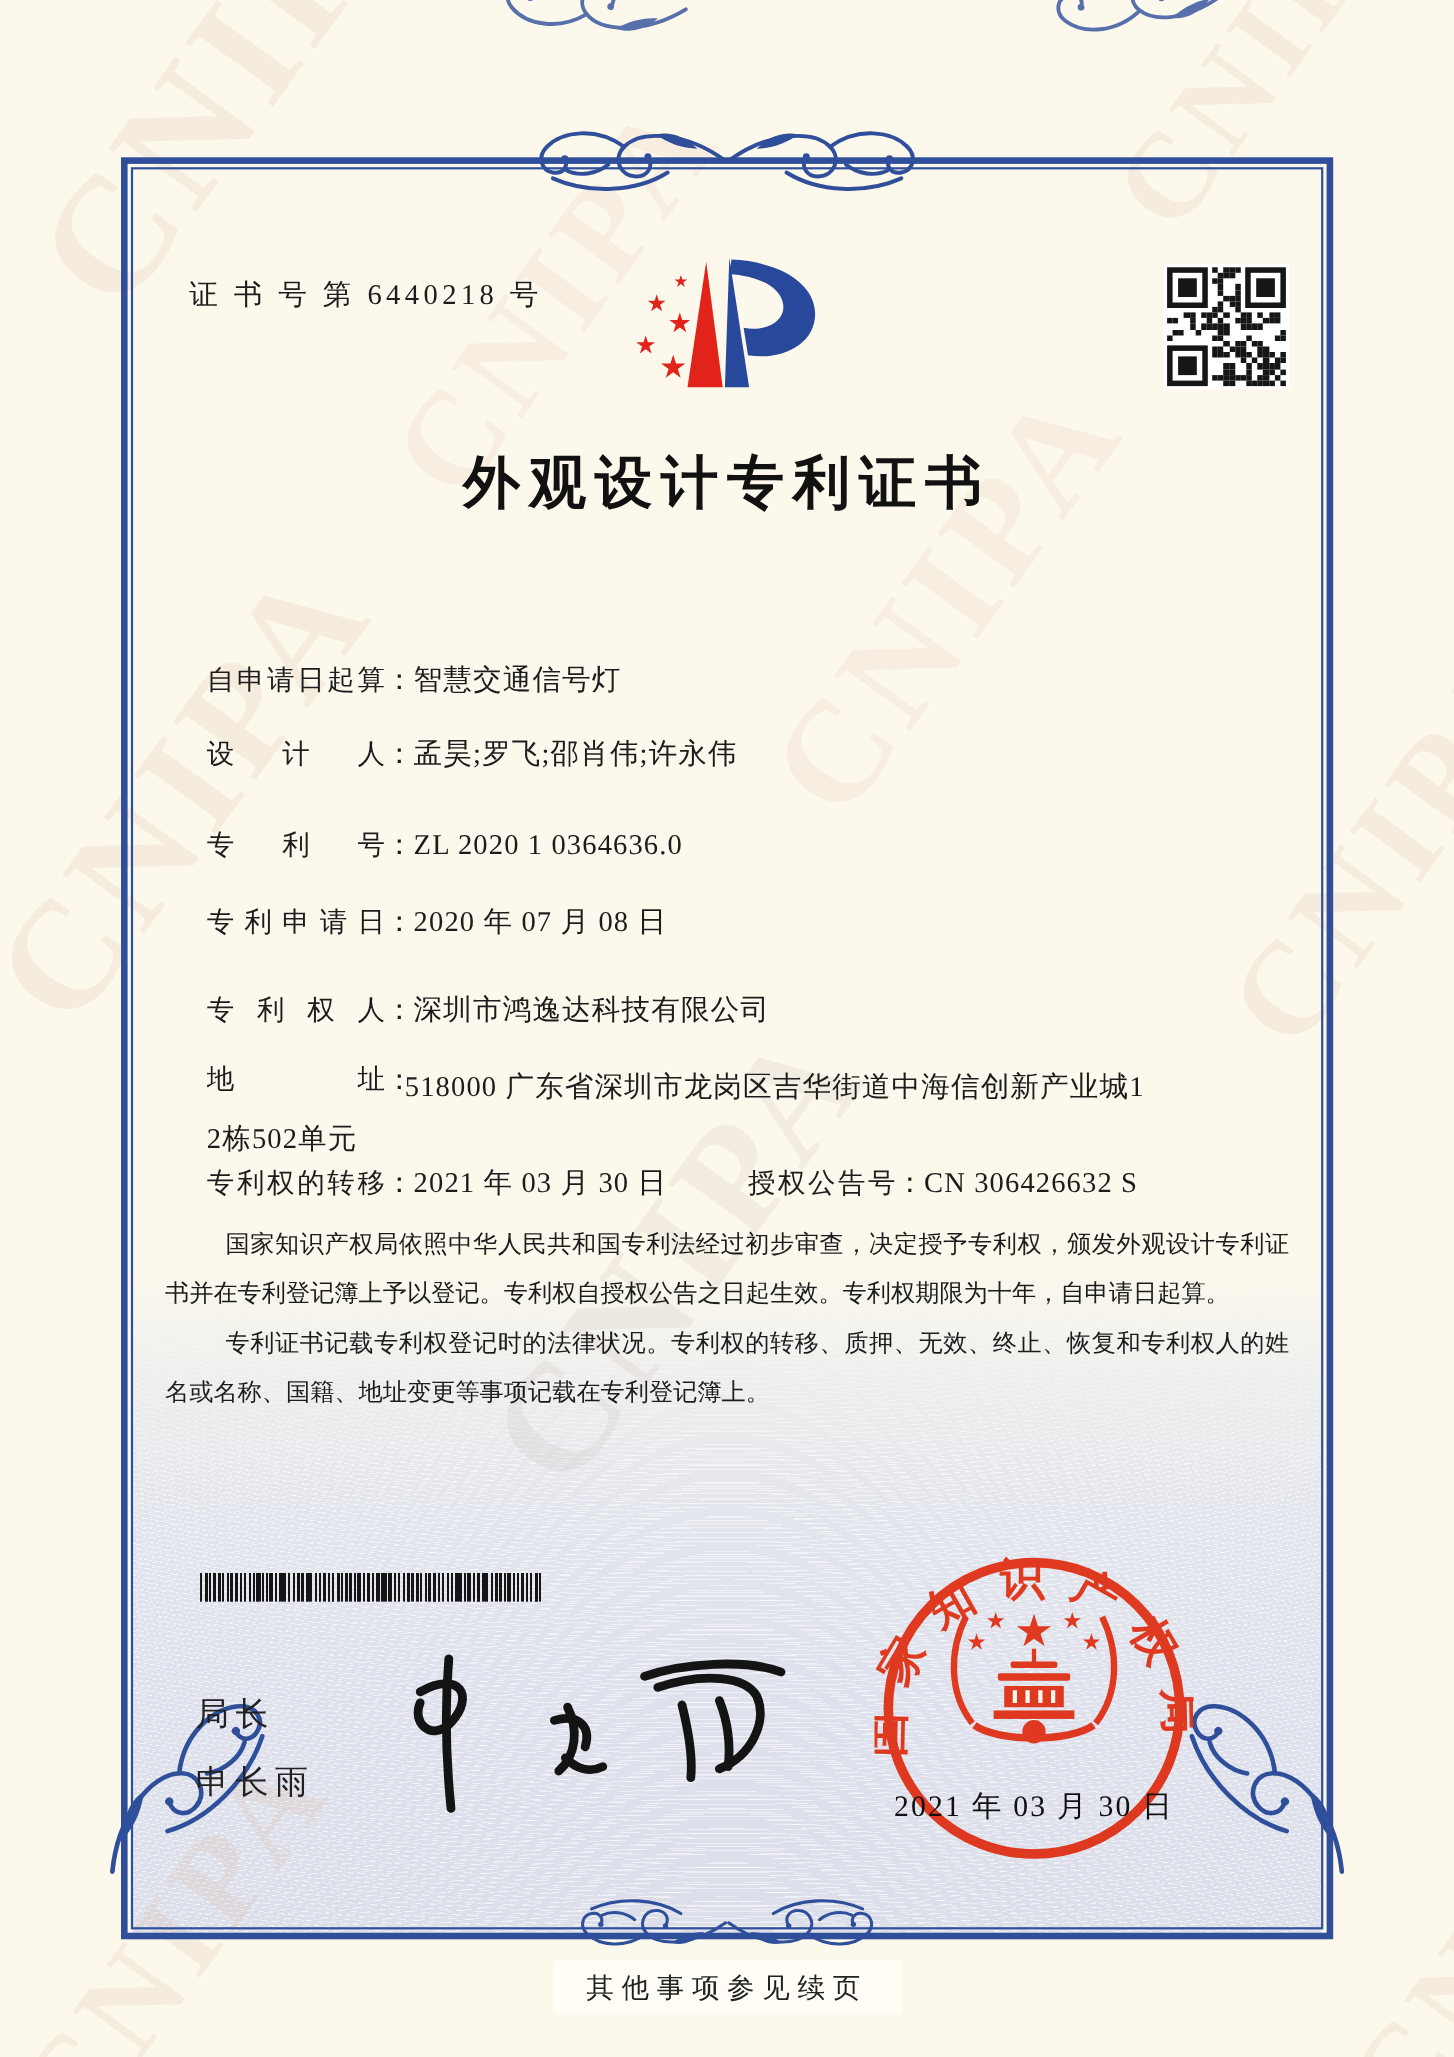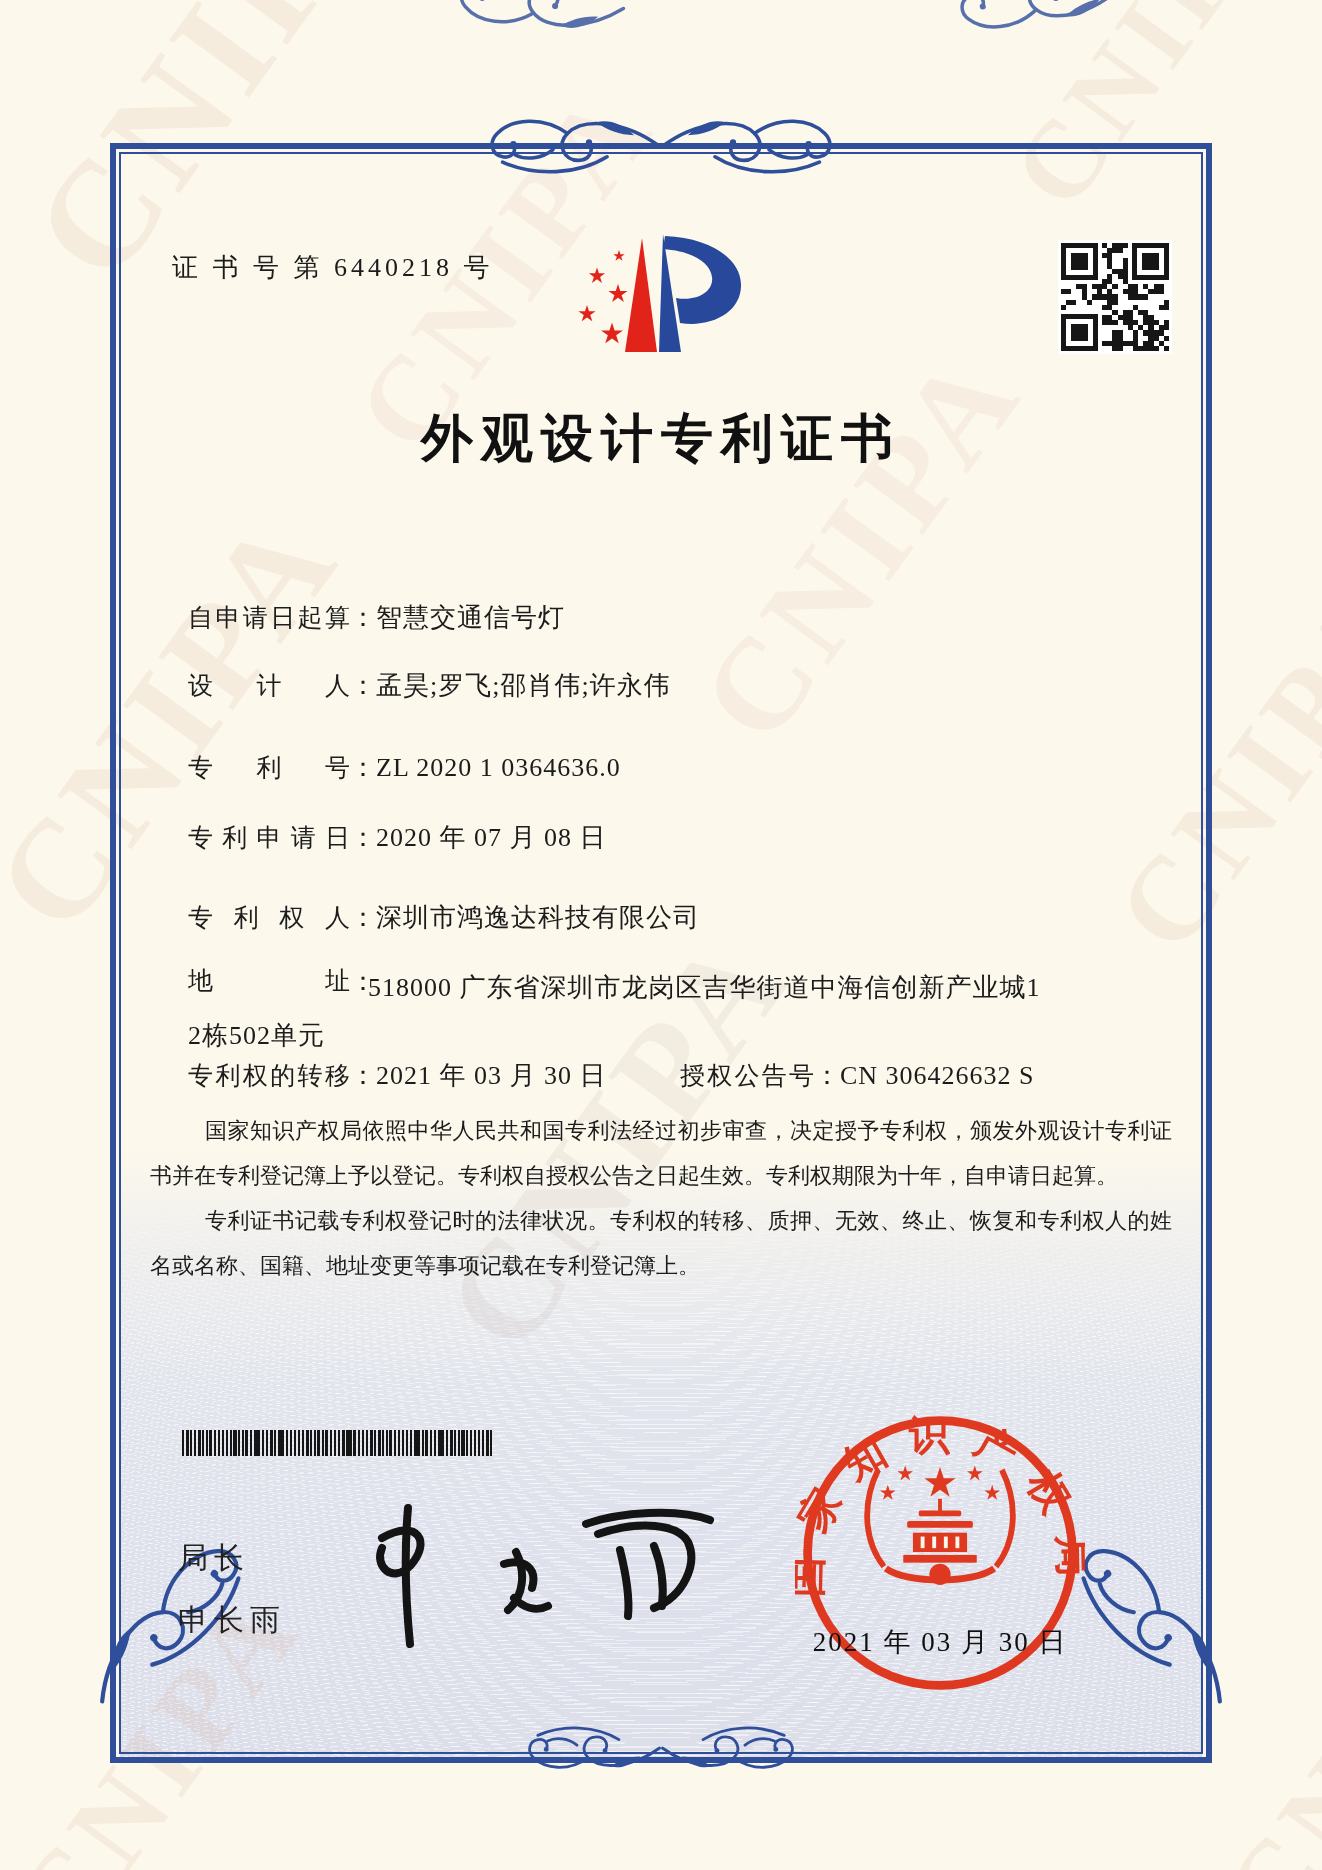--- a/index.html
+++ b/index.html
@@ -402,15 +402,16 @@
           <rect x="112" y="152" width="76" height="8"></rect>
           <circle cx="150" cy="172" r="11"></circle>
           <path d="M86 64 C70 96 70 136 92 164" stroke="currentColor" stroke-width="6" fill="none"></path>
           <path d="M214 64 C230 96 230 136 208 164" stroke="currentColor" stroke-width="6" fill="none"></path>
           <path d="M94 166 C116 182 184 182 206 166" stroke="currentColor" stroke-width="7" fill="none"></path>
         </g>
       </svg>
     </div>
     <div class="seal-date">2021 年 03 月 30 日</div>
 
+    <div class="note">其他事项参见续页</div>
 
   </div>
 </div>
 
 </body></html>

